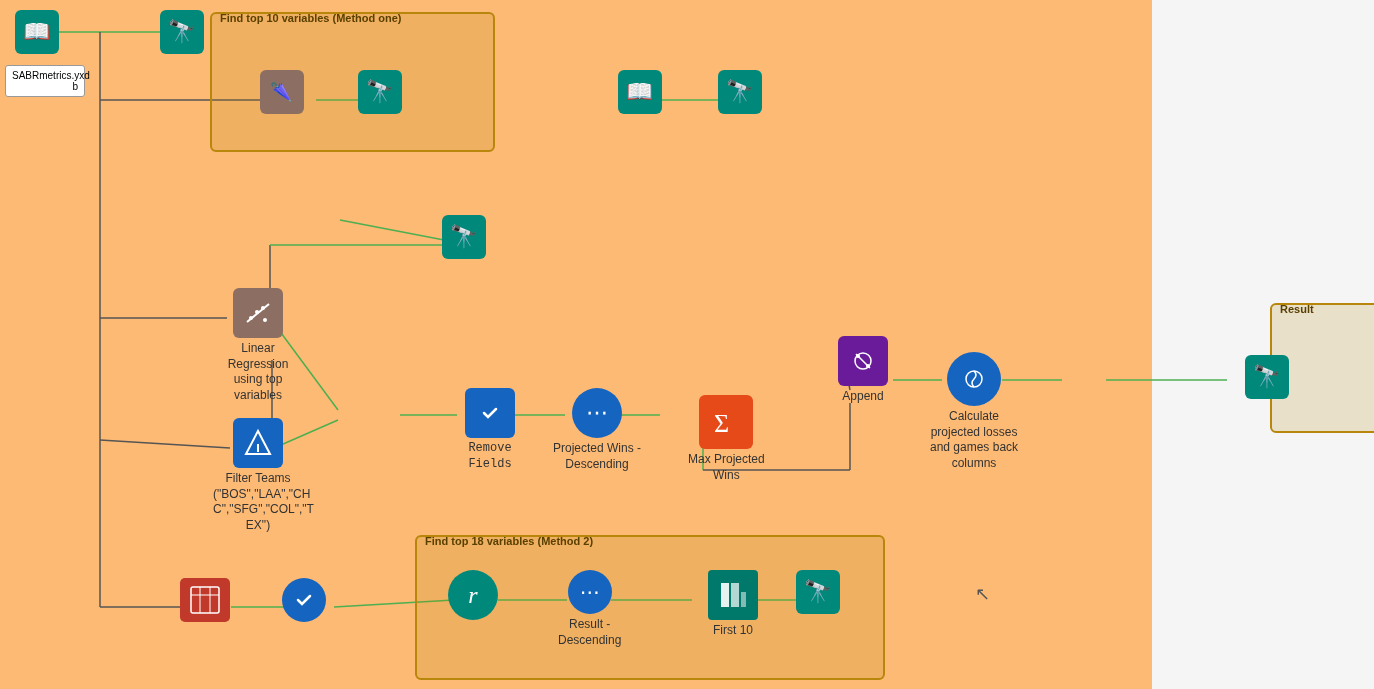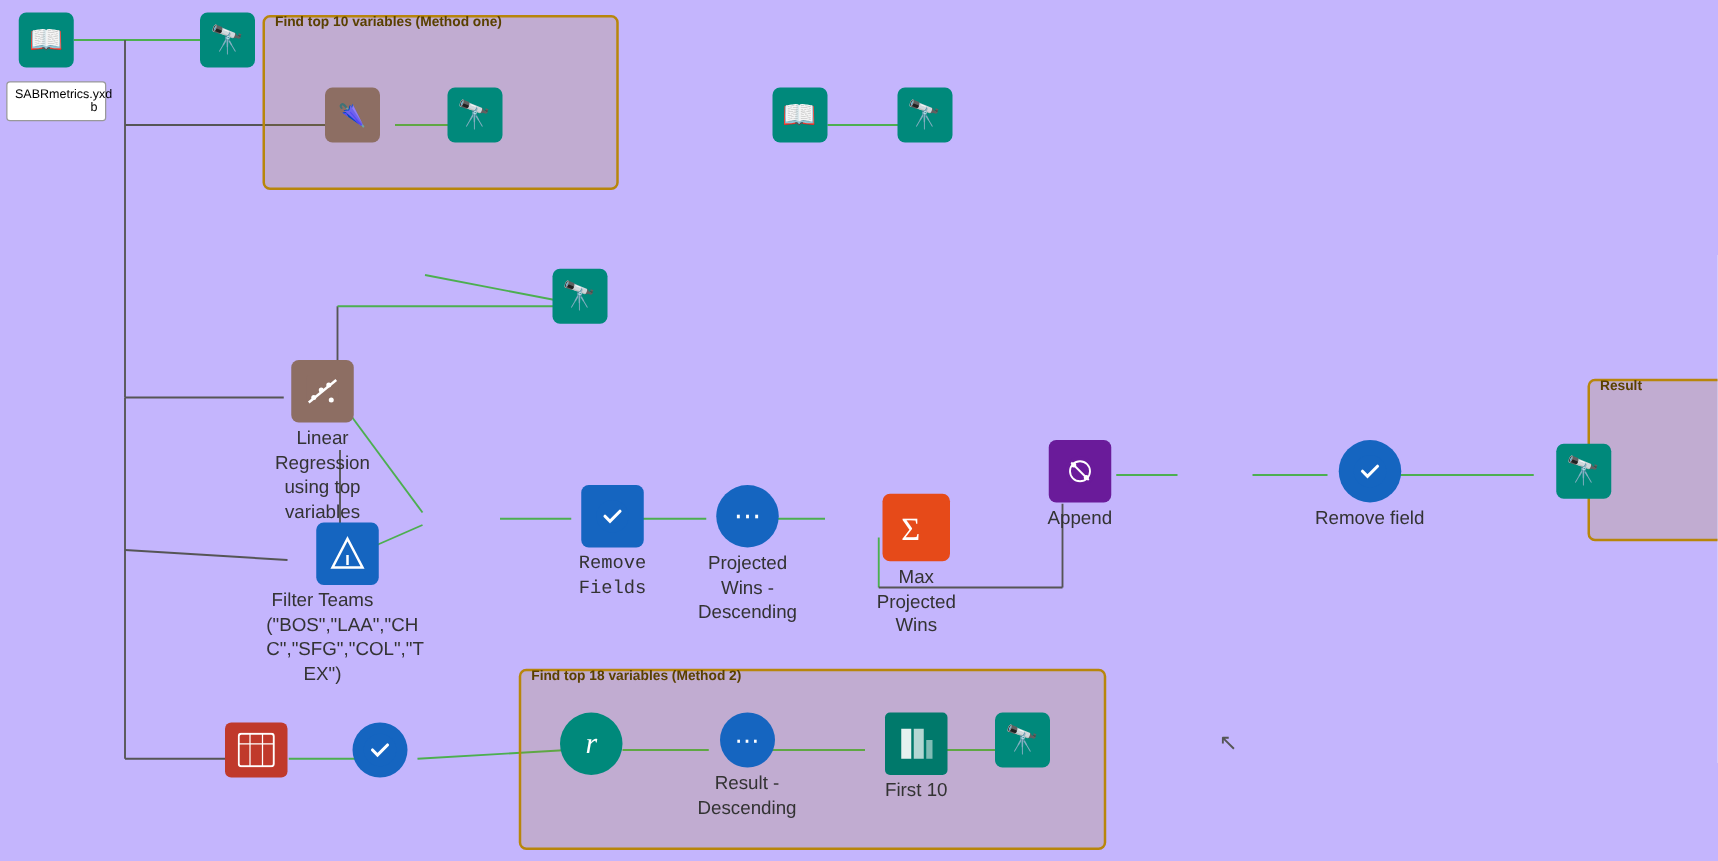--- a/index.html
+++ b/index.html
@@ -6,23 +6,23 @@
     body {
       background: #f5f5f5;
       font-family: Arial, sans-serif;
       width: 1374px;
       height: 689px;
       overflow: hidden;
       position: relative;
     }
     #canvas {
       position: relative;
-      width: 1374px;
+      width: 1152px;
       height: 689px;
-      background: #c4b5fd;
+      background: #fdba74;
     }
     .node {
       position: absolute;
       display: flex;
       flex-direction: column;
       align-items: center;
       font-size: 11px;
       text-align: center;
     }
     .icon-box {
@@ -38,21 +38,21 @@
     }
     .icon-box.teal { background: #00897b; }
     .icon-box.blue { background: #1565c0; }
     .icon-box.brown { background: #8d6e63; }
     .icon-box.orange { background: #e64a19; }
     .icon-box.purple { background: #6a1b9a; }
     .icon-box.red-brown { background: #c0392b; }
     .icon-box.teal-dark { background: #00796b; }
 
     .node-label {
-      font-size: 15px;
+      font-size: 12px;
       color: #333;
       max-width: 90px;
       margin-top: 3px;
       line-height: 1.3;
     }
 
     .group-box {
       position: absolute;
       border: 2px solid #b8860b;
       background: rgba(184,134,11,0.18);
@@ -191,21 +191,21 @@
         <circle cx="8" cy="20" r="2" fill="white"></circle>
         <circle cx="14" cy="14" r="2" fill="white"></circle>
         <circle cx="20" cy="10" r="2" fill="white"></circle>
         <circle cx="22" cy="22" r="2" fill="white"></circle>
       </svg>
     </div>
     <div class="node-label">Linear Regression<br>using top<br>variables</div>
   </div>
 
 
-  <div class="node" style="left:213px;top:418px;align-items:flex-end;">
+  <div class="node" style="left:213px;top:418px;">
     <div class="icon-box blue" style="width:50px;height:50px;">
       <svg width="30" height="30" viewBox="0 0 30 30">
         <polygon points="15,3 27,26 3,26" fill="none" stroke="white" stroke-width="2"></polygon>
         <line x1="15" y1="16" x2="15" y2="24" stroke="white" stroke-width="2"></line>
       </svg>
     </div>
     <div class="node-label">Filter Teams<br>("BOS","LAA","CH<br>C","SFG","COL","T<br>EX")</div>
   </div>
 
   <div class="node" style="left:445px;top:388px;font-family:Liberation Mono, monospace;">
@@ -227,43 +227,44 @@
 
   <div class="node" style="left:688px;top:395px;">
     <div class="icon-box orange" style="width:54px;height:54px;background:#e64a19;border-radius:6px;">
       <svg width="32" height="32" viewBox="0 0 32 32">
         <text x="4" y="26" font-size="26" fill="white" font-family="serif">Σ</text>
       </svg>
     </div>
     <div class="node-label">Max Projected<br>Wins</div>
   </div>
 
-  <div class="node" style="left:838px;top:352px;">
+  <div class="node" style="left:838px;top:336px;">
     <div class="icon-box purple" style="width:50px;height:50px;background:#6a1b9a;">
       <svg width="30" height="30" viewBox="0 0 30 30">
         <circle cx="15" cy="15" r="12" fill="#6a1b9a"></circle>
         <circle cx="15" cy="15" r="8" fill="none" stroke="white" stroke-width="1.5"></circle>
         <line x1="8" y1="8" x2="22" y2="22" stroke="white" stroke-width="1.5"></line>
         <circle cx="10" cy="10" r="2" fill="white"></circle>
         <circle cx="20" cy="20" r="2" fill="white"></circle>
       </svg>
     </div>
     <div class="node-label">Append</div>
   </div>
 
-
-  <div class="node" style="left:1052px;top:352px;">
-    <div class="icon-box blue" style="width:50px;height:50px;background:#1565c0;border-radius:50%;">
-      <svg width="30" height="30" viewBox="0 0 30 30">
-        <circle cx="15" cy="15" r="13" fill="#1565c0"></circle>
-        <polyline points="9,15 13,19 21,11" fill="none" stroke="white" stroke-width="2.5" stroke-linecap="round"></polyline>
-      </svg>
-    </div>
-    <div class="node-label">Remove field</div>
-  </div>
+  <div class="node" style="left:930px;top:352px;">
+    <div class="icon-box blue" style="width:54px;height:54px;background:#1565c0;border-radius:50%;">
+      <svg width="32" height="32" viewBox="0 0 32 32">
+        <circle cx="16" cy="16" r="14" fill="#1565c0"></circle>
+        <circle cx="16" cy="16" r="8" fill="none" stroke="white" stroke-width="1.5"></circle>
+        <path d="M16 8 Q20 12 16 16 Q12 20 16 24" fill="none" stroke="white" stroke-width="1.5"></path>
+      </svg>
+    </div>
+    <div class="node-label">Calculate<br>projected losses<br>and games back<br>columns</div>
+  </div>
+
 
   <div class="node" style="left:1245px;top:355px;">
     <div class="icon-box teal">🔭</div>
   </div>
 
   <div class="node" style="left:180px;top:578px;">
     <div class="icon-box red-brown" style="background:#c0392b;width:50px;height:44px;border-radius:5px;">
       <svg width="30" height="28" viewBox="0 0 30 28">
         <rect x="1" y="1" width="28" height="26" rx="2" fill="none" stroke="white" stroke-width="1.5"></rect>
         <line x1="1" y1="9" x2="29" y2="9" stroke="white" stroke-width="1"></line>

